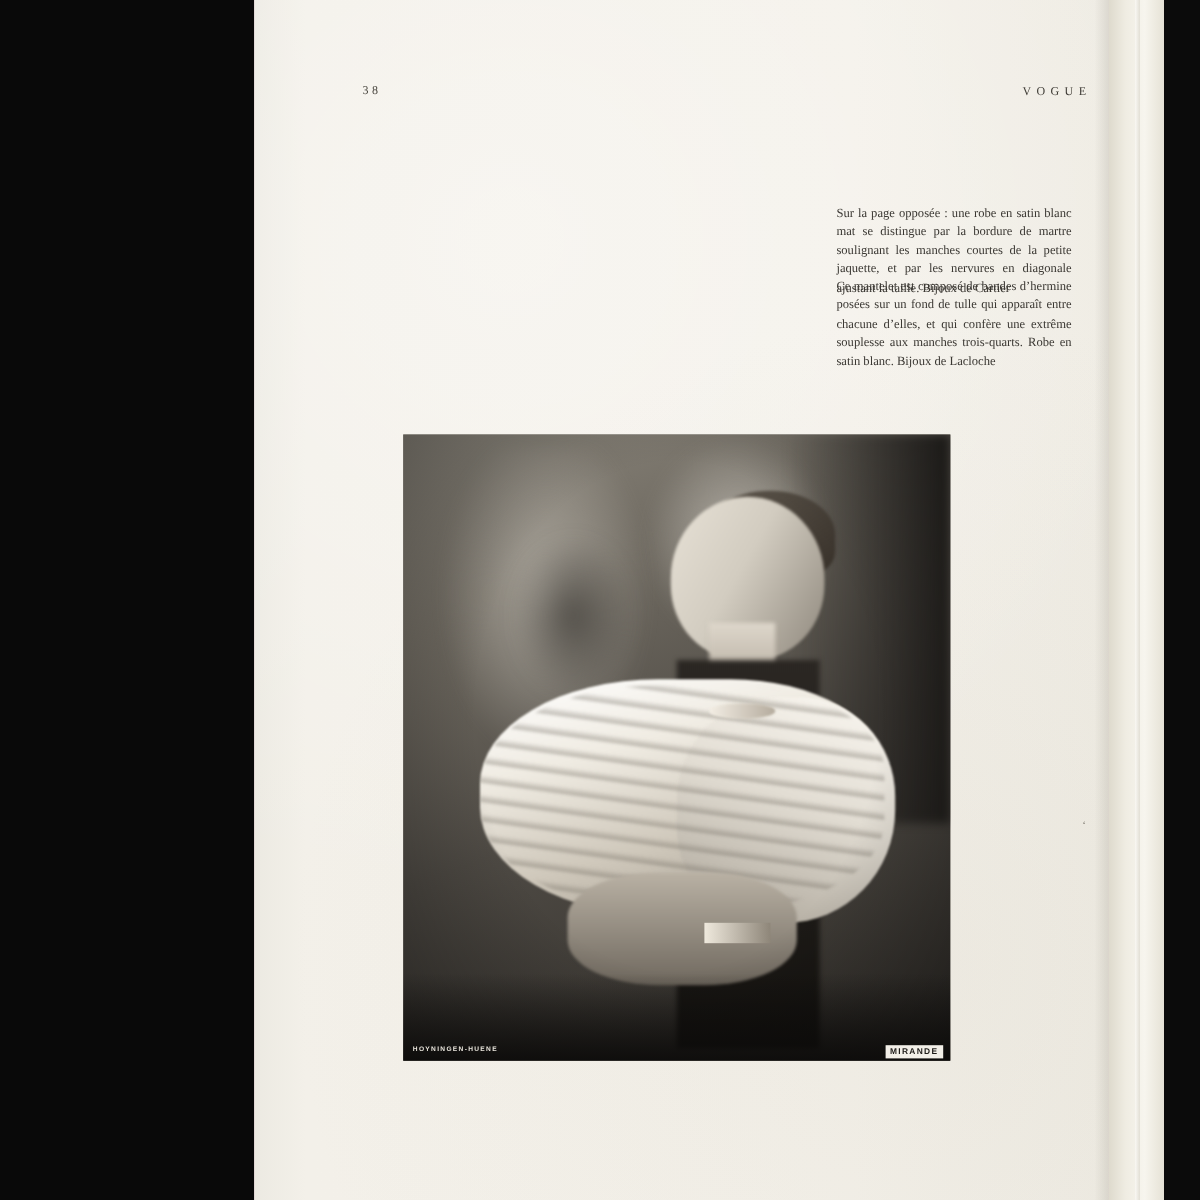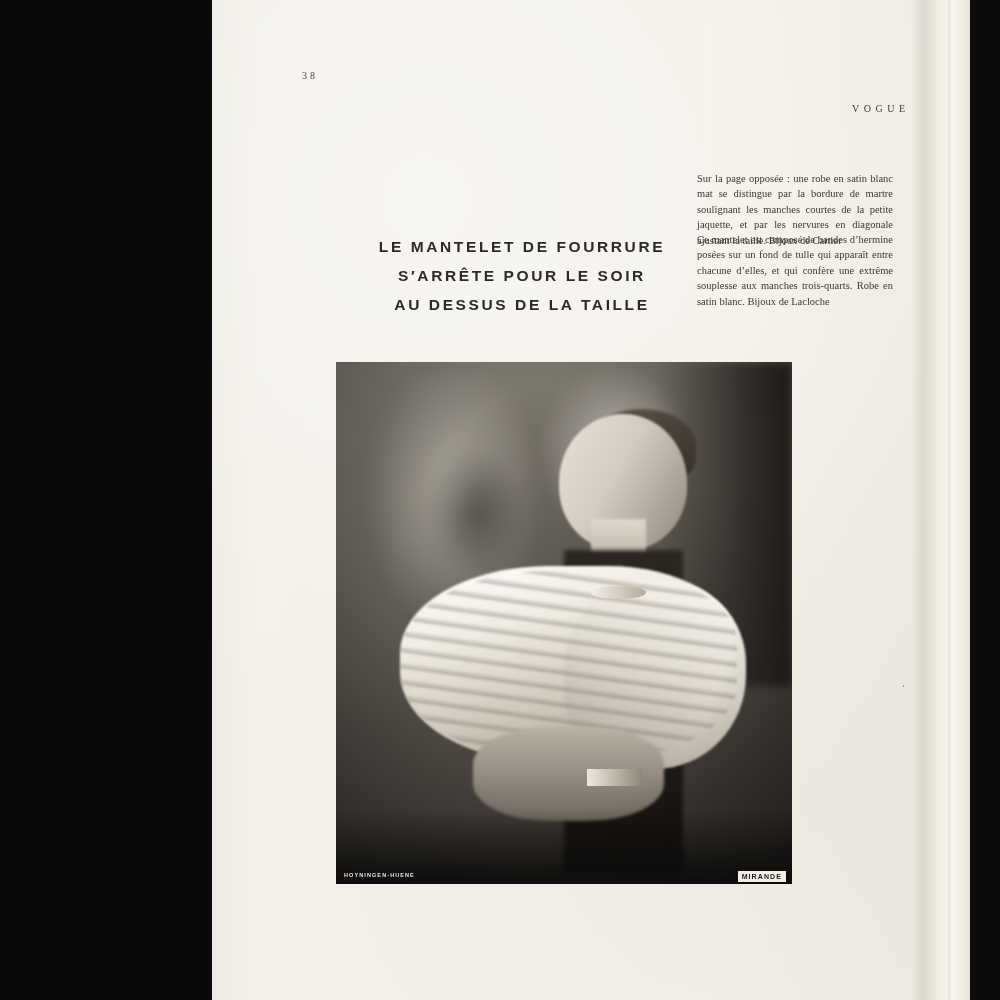--- a/index.html
+++ b/index.html
@@ -79,21 +79,20 @@
     color: #4a4740;
     font-family: "Liberation Serif", serif;
   }
   .masthead {
     position: absolute;
     left: 640px; top: 71px;
     font-size: 10px;
     letter-spacing: 4.5px;
     color: #3f3c36;
     font-family: "Liberation Serif", serif;
-    margin-top: 32px;
   }
   .month {
     position: absolute;
     left: 742px; top: 71px;
     font-size: 10px;
     letter-spacing: 4.5px;
     color: #3f3c36;
     font-family: "Liberation Serif", serif;
   }
 
@@ -302,25 +301,20 @@
 
   <div class="gutter-left"></div>
 
   <div class="page">
     <div class="page-grain"></div>
 
     <div class="folio">38</div>
     <div class="masthead">VOGUE</div>
     <div class="month">MARS</div>
 
-    <div class="headline">
-      <div>LE MANTELET DE FOURRURE</div>
-      <div>S′ARRÊTE POUR LE SOIR</div>
-      <div>AU DESSUS DE LA TAILLE</div>
-    </div>
 
     <div class="caption-col">
       <div id="cap1" class="cap-block">Sur la page opposée : une robe en satin blanc mat se distingue par la bordure de martre soulignant les manches courtes de la petite jaquette, et par les nervures en diagonale ajustant la taille. Bijoux de Cartier</div>
       <div id="cap2" class="cap-block">Ce mantelet est composé de bandes d’hermine posées sur un fond de tulle qui apparaît entre chacune d’elles, et qui confère une extrême souplesse aux manches trois-quarts. Robe en satin blanc. Bijoux de Lacloche</div>
     </div>
 
     <div class="speck">‘</div>
 
     <div class="photo">
       <div class="ph-bg"></div>

